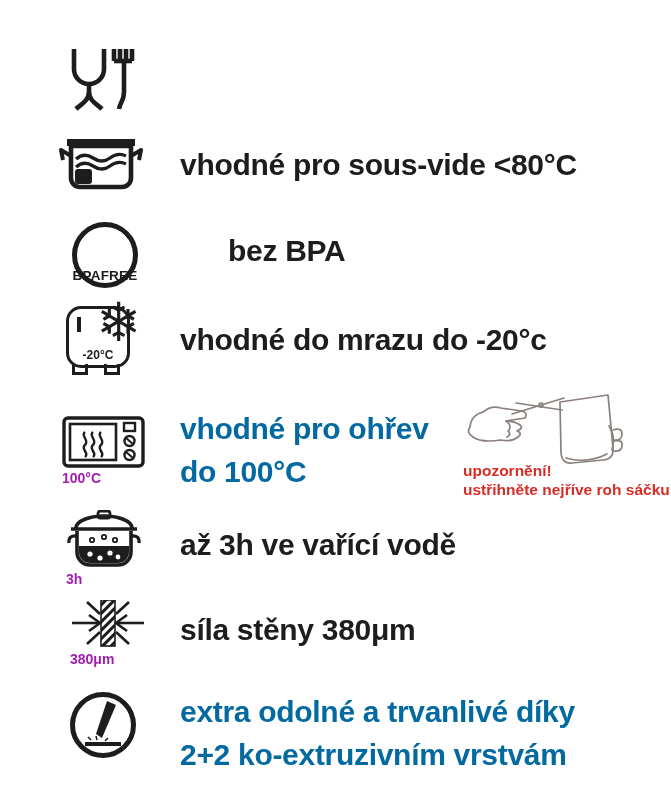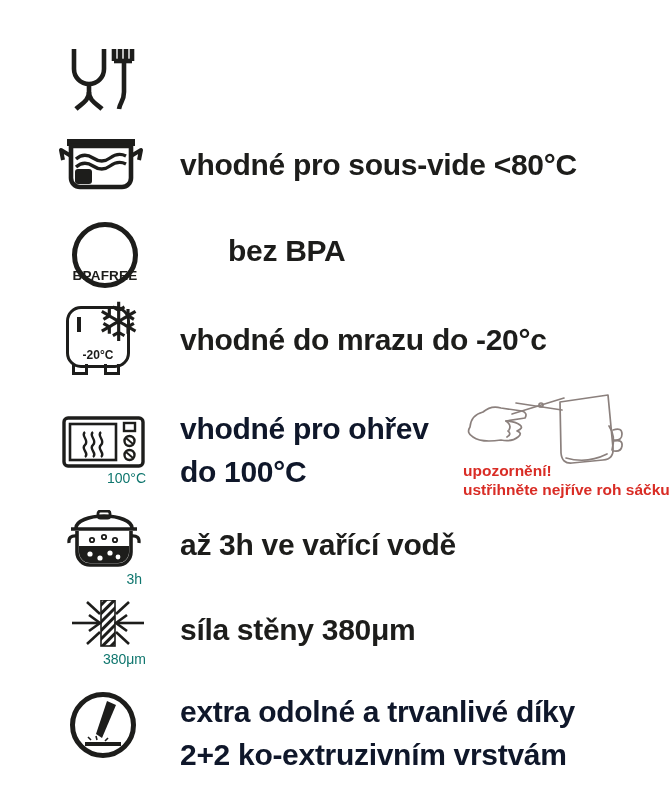--- a/index.html
+++ b/index.html
@@ -2,22 +2,22 @@
 <html><head>
 <meta charset="utf-8">
 <style>
   html,body{margin:0;padding:0;background:#ffffff;}
   #stage{position:relative;width:671px;height:800px;background:#ffffff;overflow:hidden;
          font-family:"Liberation Sans","DejaVu Sans",sans-serif;color:#1d1d1b;}
   .abs{position:absolute;}
   .label{font-weight:bold;font-size:30px;line-height:36px;letter-spacing:-0.3px;
          color:#1d1d1b;white-space:nowrap;}
   .label2{font-weight:bold;font-size:30px;line-height:43px;letter-spacing:-0.3px;
-          color:#0f172a;white-space:nowrap;}
-  .icap{font-weight:normal;font-size:13px;line-height:14px;color:#0f766e;text-align:right;
+          color:#0369a1;white-space:nowrap;}
+  .icap{font-weight:bold;font-size:13px;line-height:14px;color:#a21caf;text-align:left;
         white-space:nowrap;}
   .bpa-circle{width:56px;height:56px;border:5px solid #1d1d1b;border-radius:50%;
               display:flex;flex-direction:row;align-items:flex-end;justify-content:center;}
   .bpa-circle span{font-weight:bold;font-size:13.5px;line-height:14px;letter-spacing:.2px;}
   .fridge{width:58px;height:56px;border:3.5px solid #1d1d1b;border-radius:15px;position:relative;}
   .fridge-handle{position:absolute;left:8px;top:8px;width:3.5px;height:15px;background:#1d1d1b;}
   .fridge-temp{position:absolute;left:0;right:0;bottom:3px;text-align:center;
                font-weight:bold;font-size:12px;color:#1d1d1b;}
   .foot{position:absolute;width:10px;height:8px;border:3px solid #1d1d1b;border-top:none;
         top:58px;}

